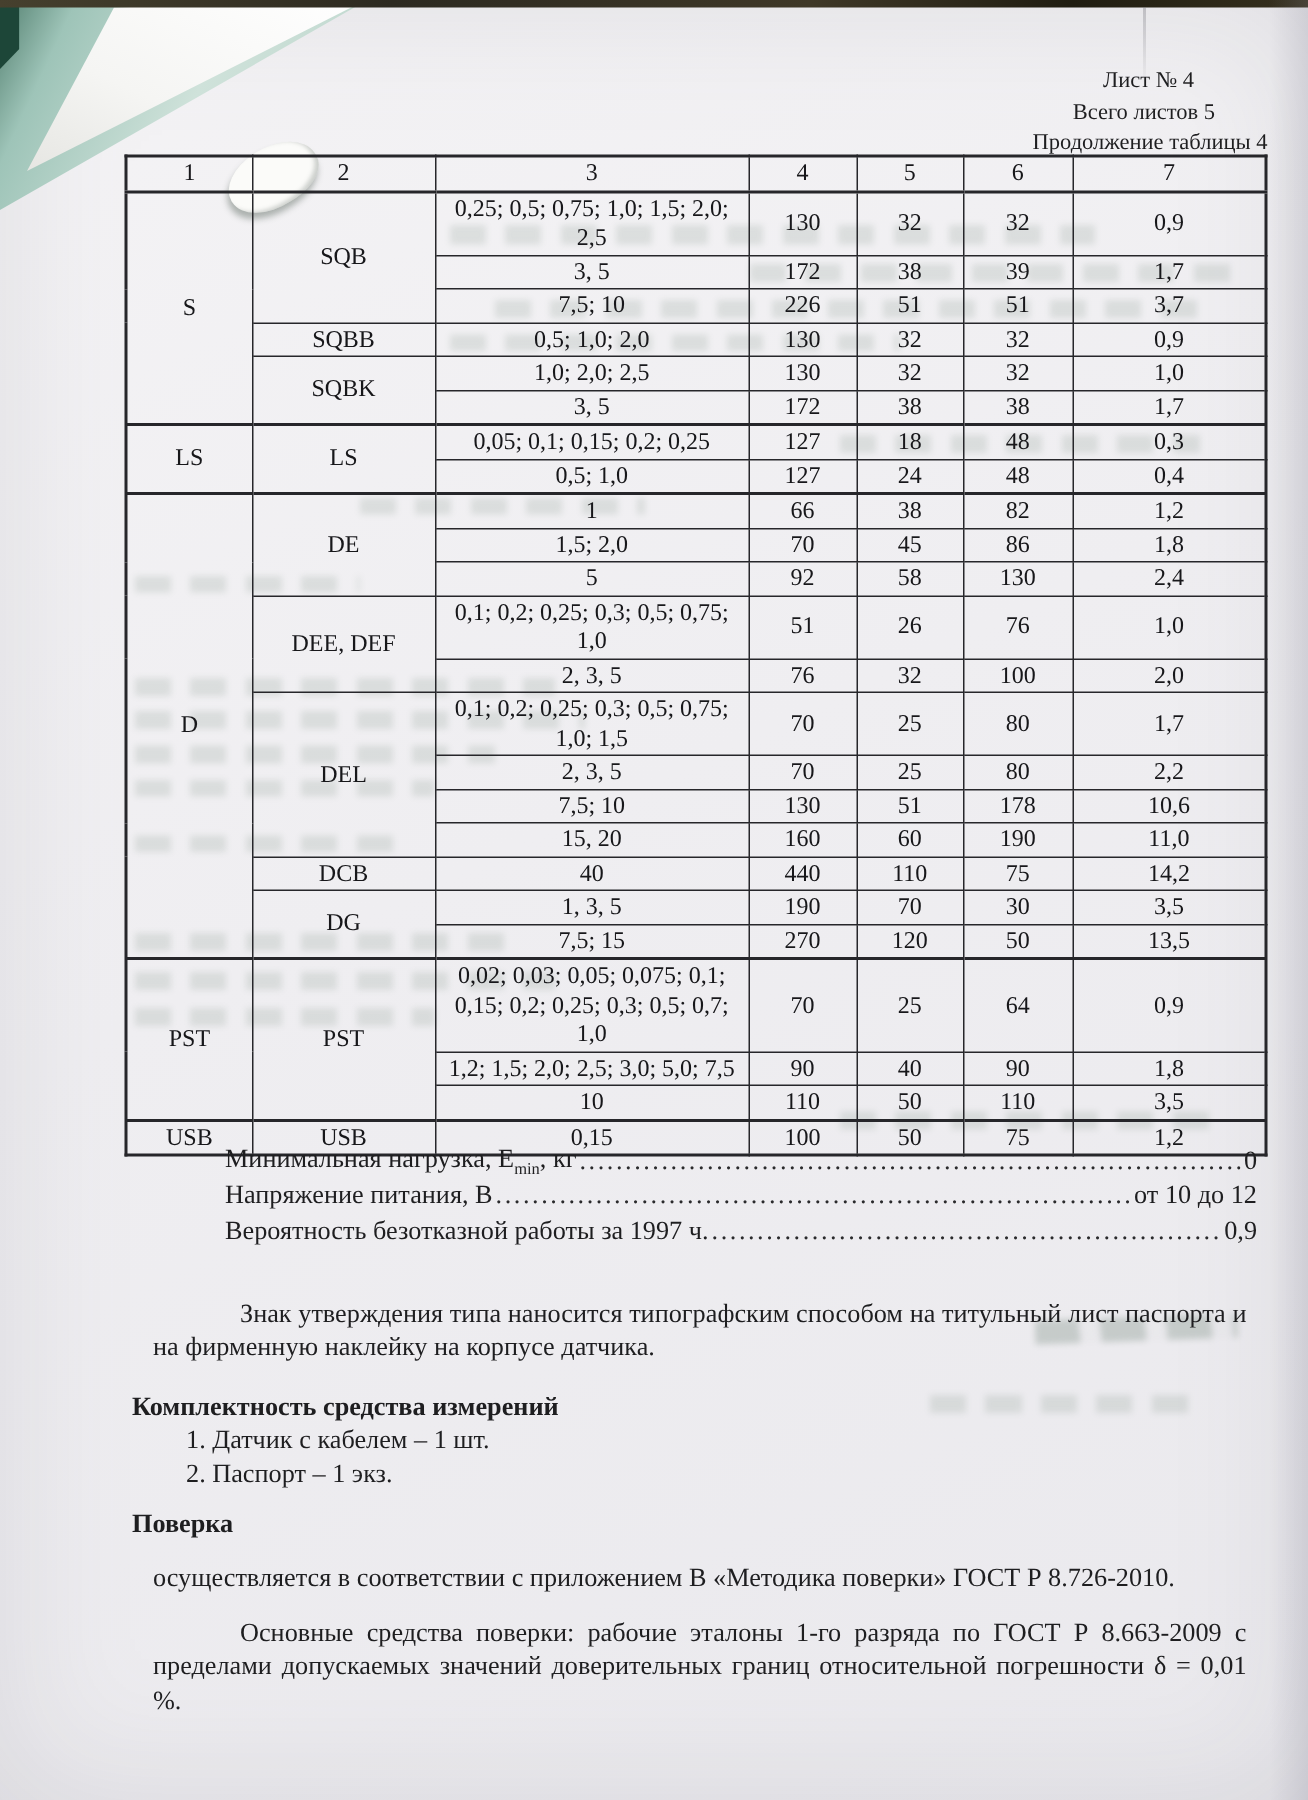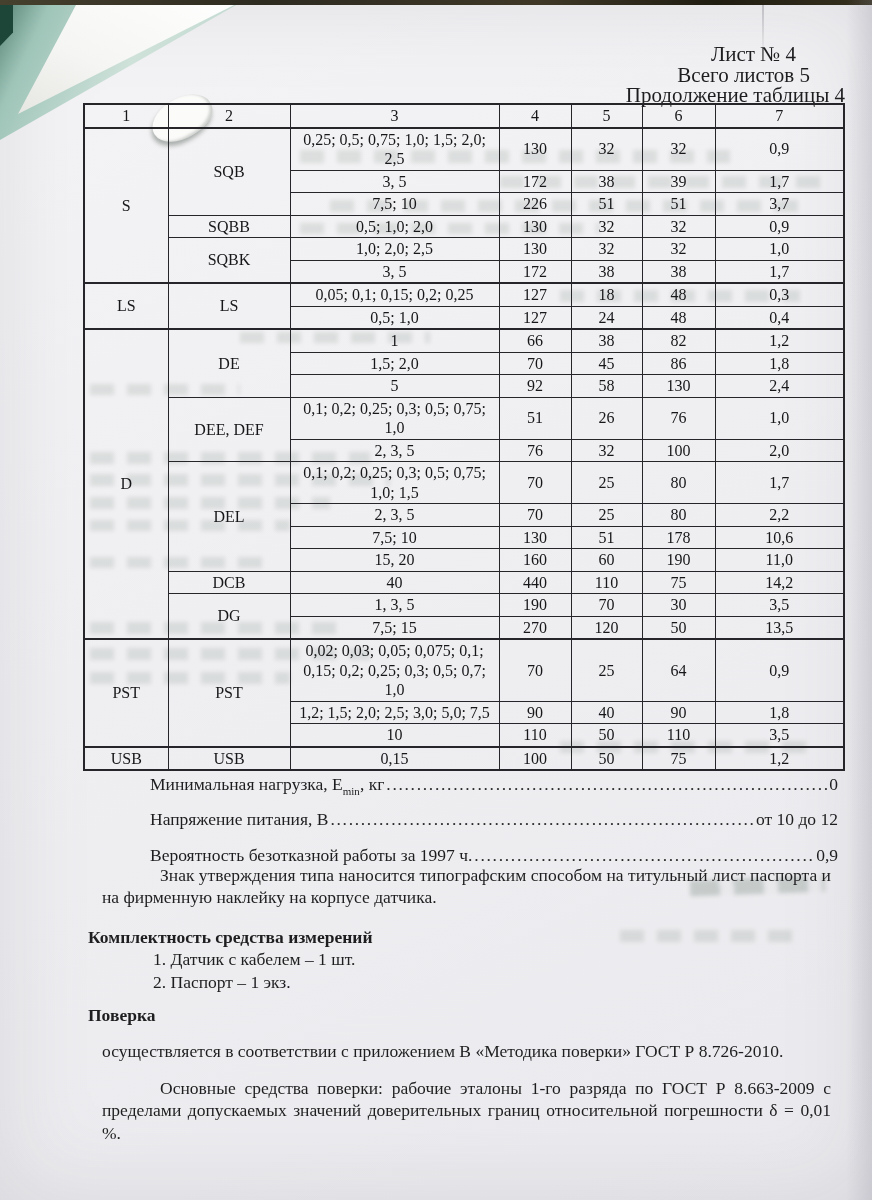--- a/index.html
+++ b/index.html
@@ -28,46 +28,46 @@
     box-shadow:-3px 3px 4px rgba(86,99,92,.45), inset -2px -2px 3px rgba(120,130,124,.35); }
   .crease { position:absolute; left:762px; top:5px; width:2px; height:54px;
     background:linear-gradient(180deg,rgba(115,115,122,.35),rgba(115,115,122,0)); }
   .right-shade { position:absolute; top:0; right:0; width:26px; height:100%;
     background:linear-gradient(90deg,rgba(140,140,156,0),rgba(140,140,156,.22)); }
   .bleed { position:absolute; filter:blur(2px); opacity:.30; pointer-events:none;
     background:repeating-linear-gradient(90deg, rgba(108,130,114,.55) 0 24px, rgba(108,130,114,0) 24px 37px); }
   .bleed.dark { opacity:.45; background:repeating-linear-gradient(87deg, rgba(95,118,104,.6) 0 30px, rgba(95,118,104,.05) 30px 44px); }
   
   .head-block { position:absolute; top:44px; right:27px; text-align:right;
-    font-size:21px; line-height:20.5px; }
+    font-size:15px; line-height:20.5px; }
   .head-line1 { padding-right:49px; }
   .head-line2 { padding-right:35px; }
   
   table.spec { position:absolute; left:83px; top:103px; width:760px;
     border-collapse:collapse; table-layout:fixed; border:2px solid #26262a; }
   table.spec th, table.spec td { border:1px solid #26262a; text-align:center;
     vertical-align:middle; font-size:16px; line-height:19.5px; padding:1px 2px;
     font-weight:normal; color:#17171a; }
   table.spec thead tr { height:20px; }
   table.spec tbody tr { height:21.5px; }
   table.spec tr.group-start td { border-top-width:2px; }
   td.c-loads { padding:0 11px; }
   
   .specs { position:absolute; left:150px; top:762px; width:688px; font-size:17.5px; }
-  .spec-line { display:flex; align-items:flex-start; height:23.3px; white-space:nowrap;margin-top:12px; }
+  .spec-line { display:flex; align-items:center; height:23.3px; white-space:nowrap; }
   .spec-label, .spec-value { flex:none; }
   .leader { flex:1 1 auto; overflow:hidden; white-space:nowrap; letter-spacing:1.7px;
     margin:0 2px; color:#2a2a2c; }
   sub { font-size:11px; }
   
   .sec { position:absolute; left:88px; width:757px; font-size:17.5px; line-height:22.4px; }
   .sec-h { font-weight:bold; }
   .sec p { margin:14px; }
   .p-indent { text-indent:58px; text-align:justify; }
-  .item { margin-left:65px; }
+  .item { margin-left:36px; }
 </style>
 </head>
 <body>
 
 <div class="page">
 
   <div class="corner-teal"></div>
   <div class="corner-fold"></div>
   <div class="corner-curl"></div>
   <div class="corner-darkedge"></div>

